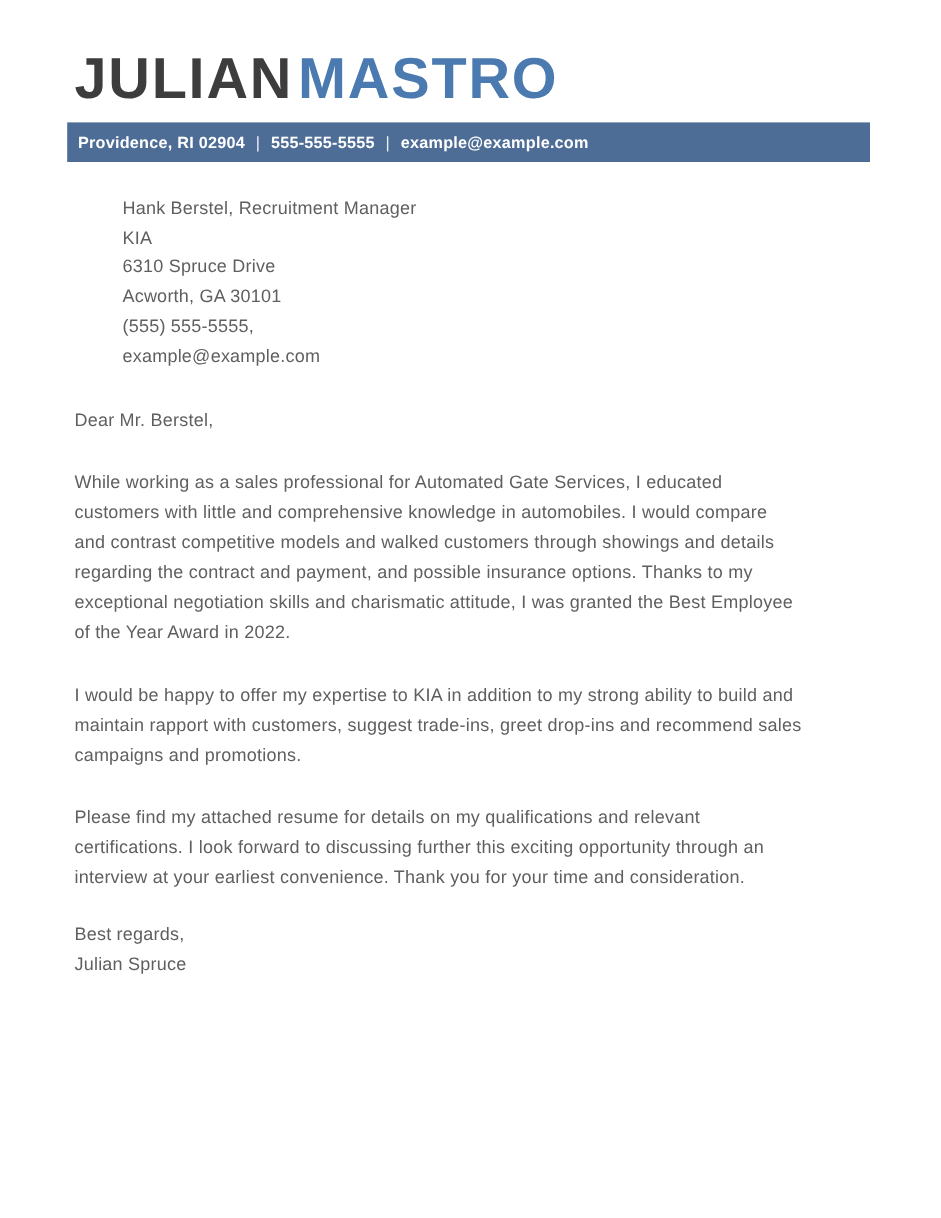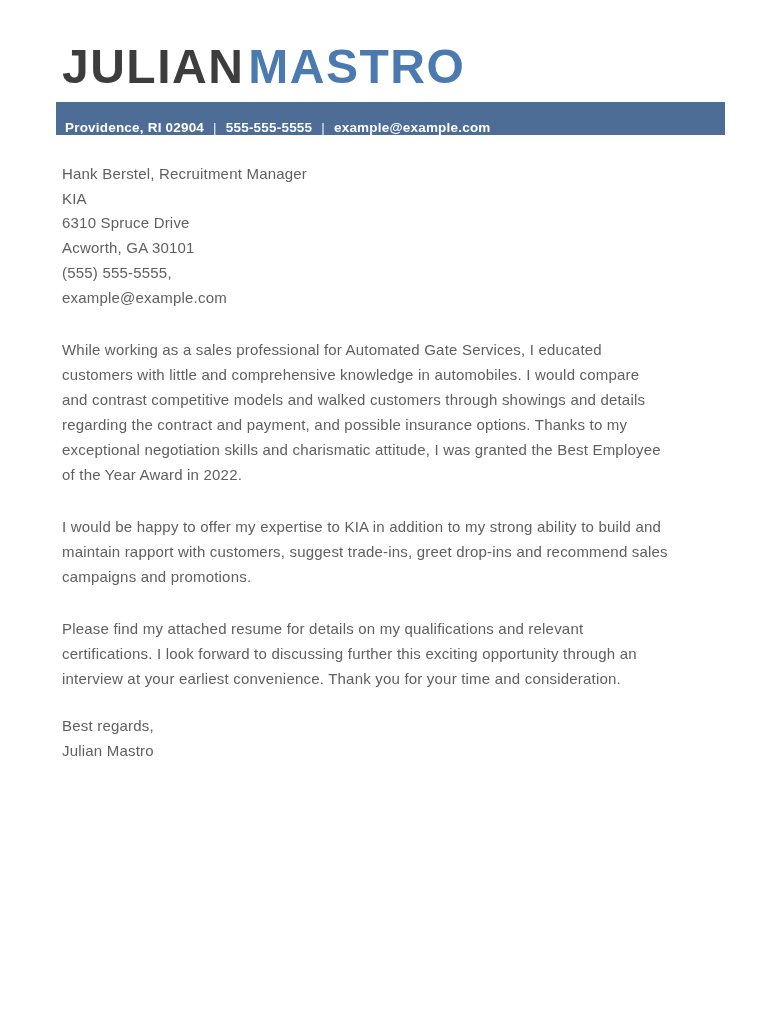--- a/index.html
+++ b/index.html
@@ -27,37 +27,37 @@
     white-space: nowrap;
   }
   .name .last { color: var(--name_blue, #4a7aaf); margin-left: 4px; }
   .contact-bar {
     margin: 14px 59px 0 56px;
     width: 669px;
     height: 33px;
     background: var(--bar_bg, #4d6d96);
     color: var(--bar_text, #ffffff);
     display: flex;
-    align-items: flex-end;
+    align-items: center;
     padding-left: 9px;
     font-size: 13.5px;
     font-weight: 700;
     letter-spacing: 0.2px;
   }
   .contact-bar .sep { margin: 0 9px; font-weight: 400; opacity: 0.9; }
   
   .letter {
     margin: 0 52px 0 62px;
     color: var(--body_text, #5f5f5f);
     font-size: 15px;
     line-height: 25px;
     letter-spacing: 0.2px;
   }
   .letter .date { margin-top: 35px; }
-  .recipient { margin-top: 27px; }
+  .recipient { margin-top: 27px; margin-left: 40px; }
   .recipient > div { line-height: 24.7px; }
   .salutation { margin-top: 28px; }
   .para { margin-top: 27px; white-space: pre-line; }
   .closing { margin-top: 22px; }
   .closing > div { line-height: 25px; }
 </style>
 </head>
 <body>
 
 <div class="page">
@@ -79,33 +79,34 @@
 
     <div class="recipient">
       <div>Hank Berstel,  Recruitment Manager</div>
       <div>KIA</div>
       <div>6310 Spruce Drive</div>
       <div>Acworth, GA 30101</div>
       <div>(555) 555-5555,</div>
       <div>example@example.com</div>
     </div>
 
+    <div class="salutation">Dear Mr. Berstel,</div>
 
     <p class="para">While working as a sales professional for Automated Gate Services, I educated
 customers with little and comprehensive knowledge in automobiles. I would compare
 and contrast competitive models and walked customers through showings and details
 regarding the contract and payment, and possible insurance options. Thanks to my
 exceptional negotiation skills and charismatic attitude, I was granted the Best Employee
 of the Year Award in 2022.</p>
     <p class="para">I would be happy to offer my expertise to KIA in addition to my strong ability to build and
 maintain rapport with customers, suggest trade-ins, greet drop-ins and recommend sales
 campaigns and promotions.</p>
     <p class="para">Please find my attached resume for details on my qualifications and relevant
 certifications.  I look forward to discussing further this exciting opportunity through an
 interview at your earliest convenience. Thank you for your time and consideration.</p>
 
     <div class="closing">
       <div>Best regards,</div>
-      <div>Julian Mastro</div>
+      <div>Julian Spruce</div>
     </div>
 
   </main>
 </div>
 
 </body></html>

